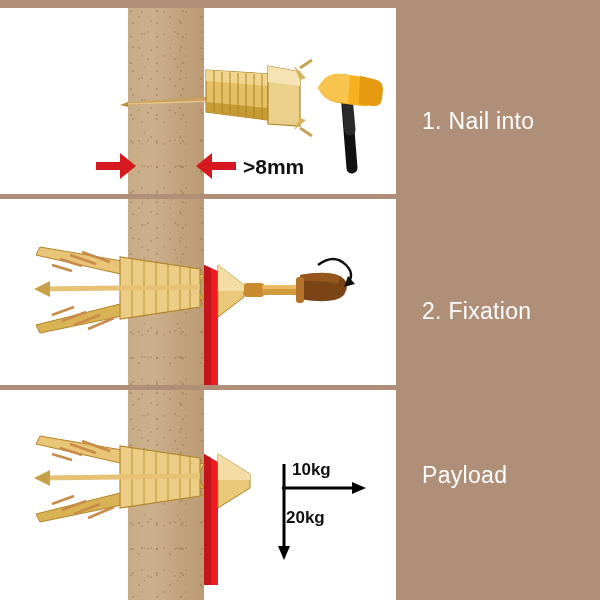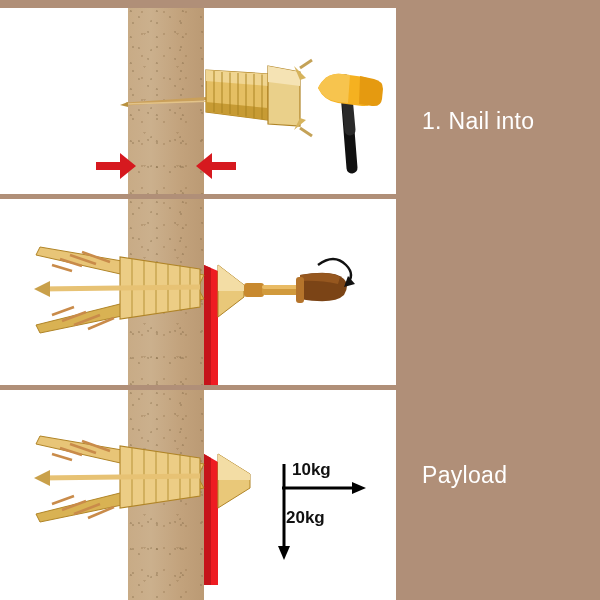--- a/index.html
+++ b/index.html
@@ -144,20 +144,21 @@
         </g>
 
         <g fill="#d6191f">
           <path d="M96 157 h24 v-9 l16 13 l-16 13 v-9 h-24 z" transform="translate(0,-3)"></path>
         </g>
         <g fill="#d6191f">
           <path d="M236 157 h-24 v-9 l-16 13 l16 13 v-9 h24 z" transform="translate(0,-3)"></path>
         </g>
       </svg>
 
+      <div class="arrow-text" style="left:243px; top:147px;">&gt;8mm</div>
     </div>
   </div>
 
   <div class="panel" id="panel2">
     <div class="panel-inner">
       <div class="wall" style="left:128px;width:76px;"></div>
 
       <svg width="396" height="186" viewBox="0 0 396 186" style="position:absolute;left:0;top:0;">
 
         <g>
@@ -268,16 +269,17 @@
         <path d="M278 156 l6 14 l6 -14 z" fill="#000000"></path>
       </svg>
 
       <div class="load-text" style="left:292px; top:70px;">10kg</div>
       <div class="load-text" style="left:286px; top:118px;">20kg</div>
     </div>
   </div>
 
   <div class="label-col">
     <div class="step-label l1">1. Nail into</div>
+    <div class="step-label l2">2. Fixation</div>
     <div class="step-label l3">Payload</div>
   </div>
 
 </div>
 
 </body></html>

